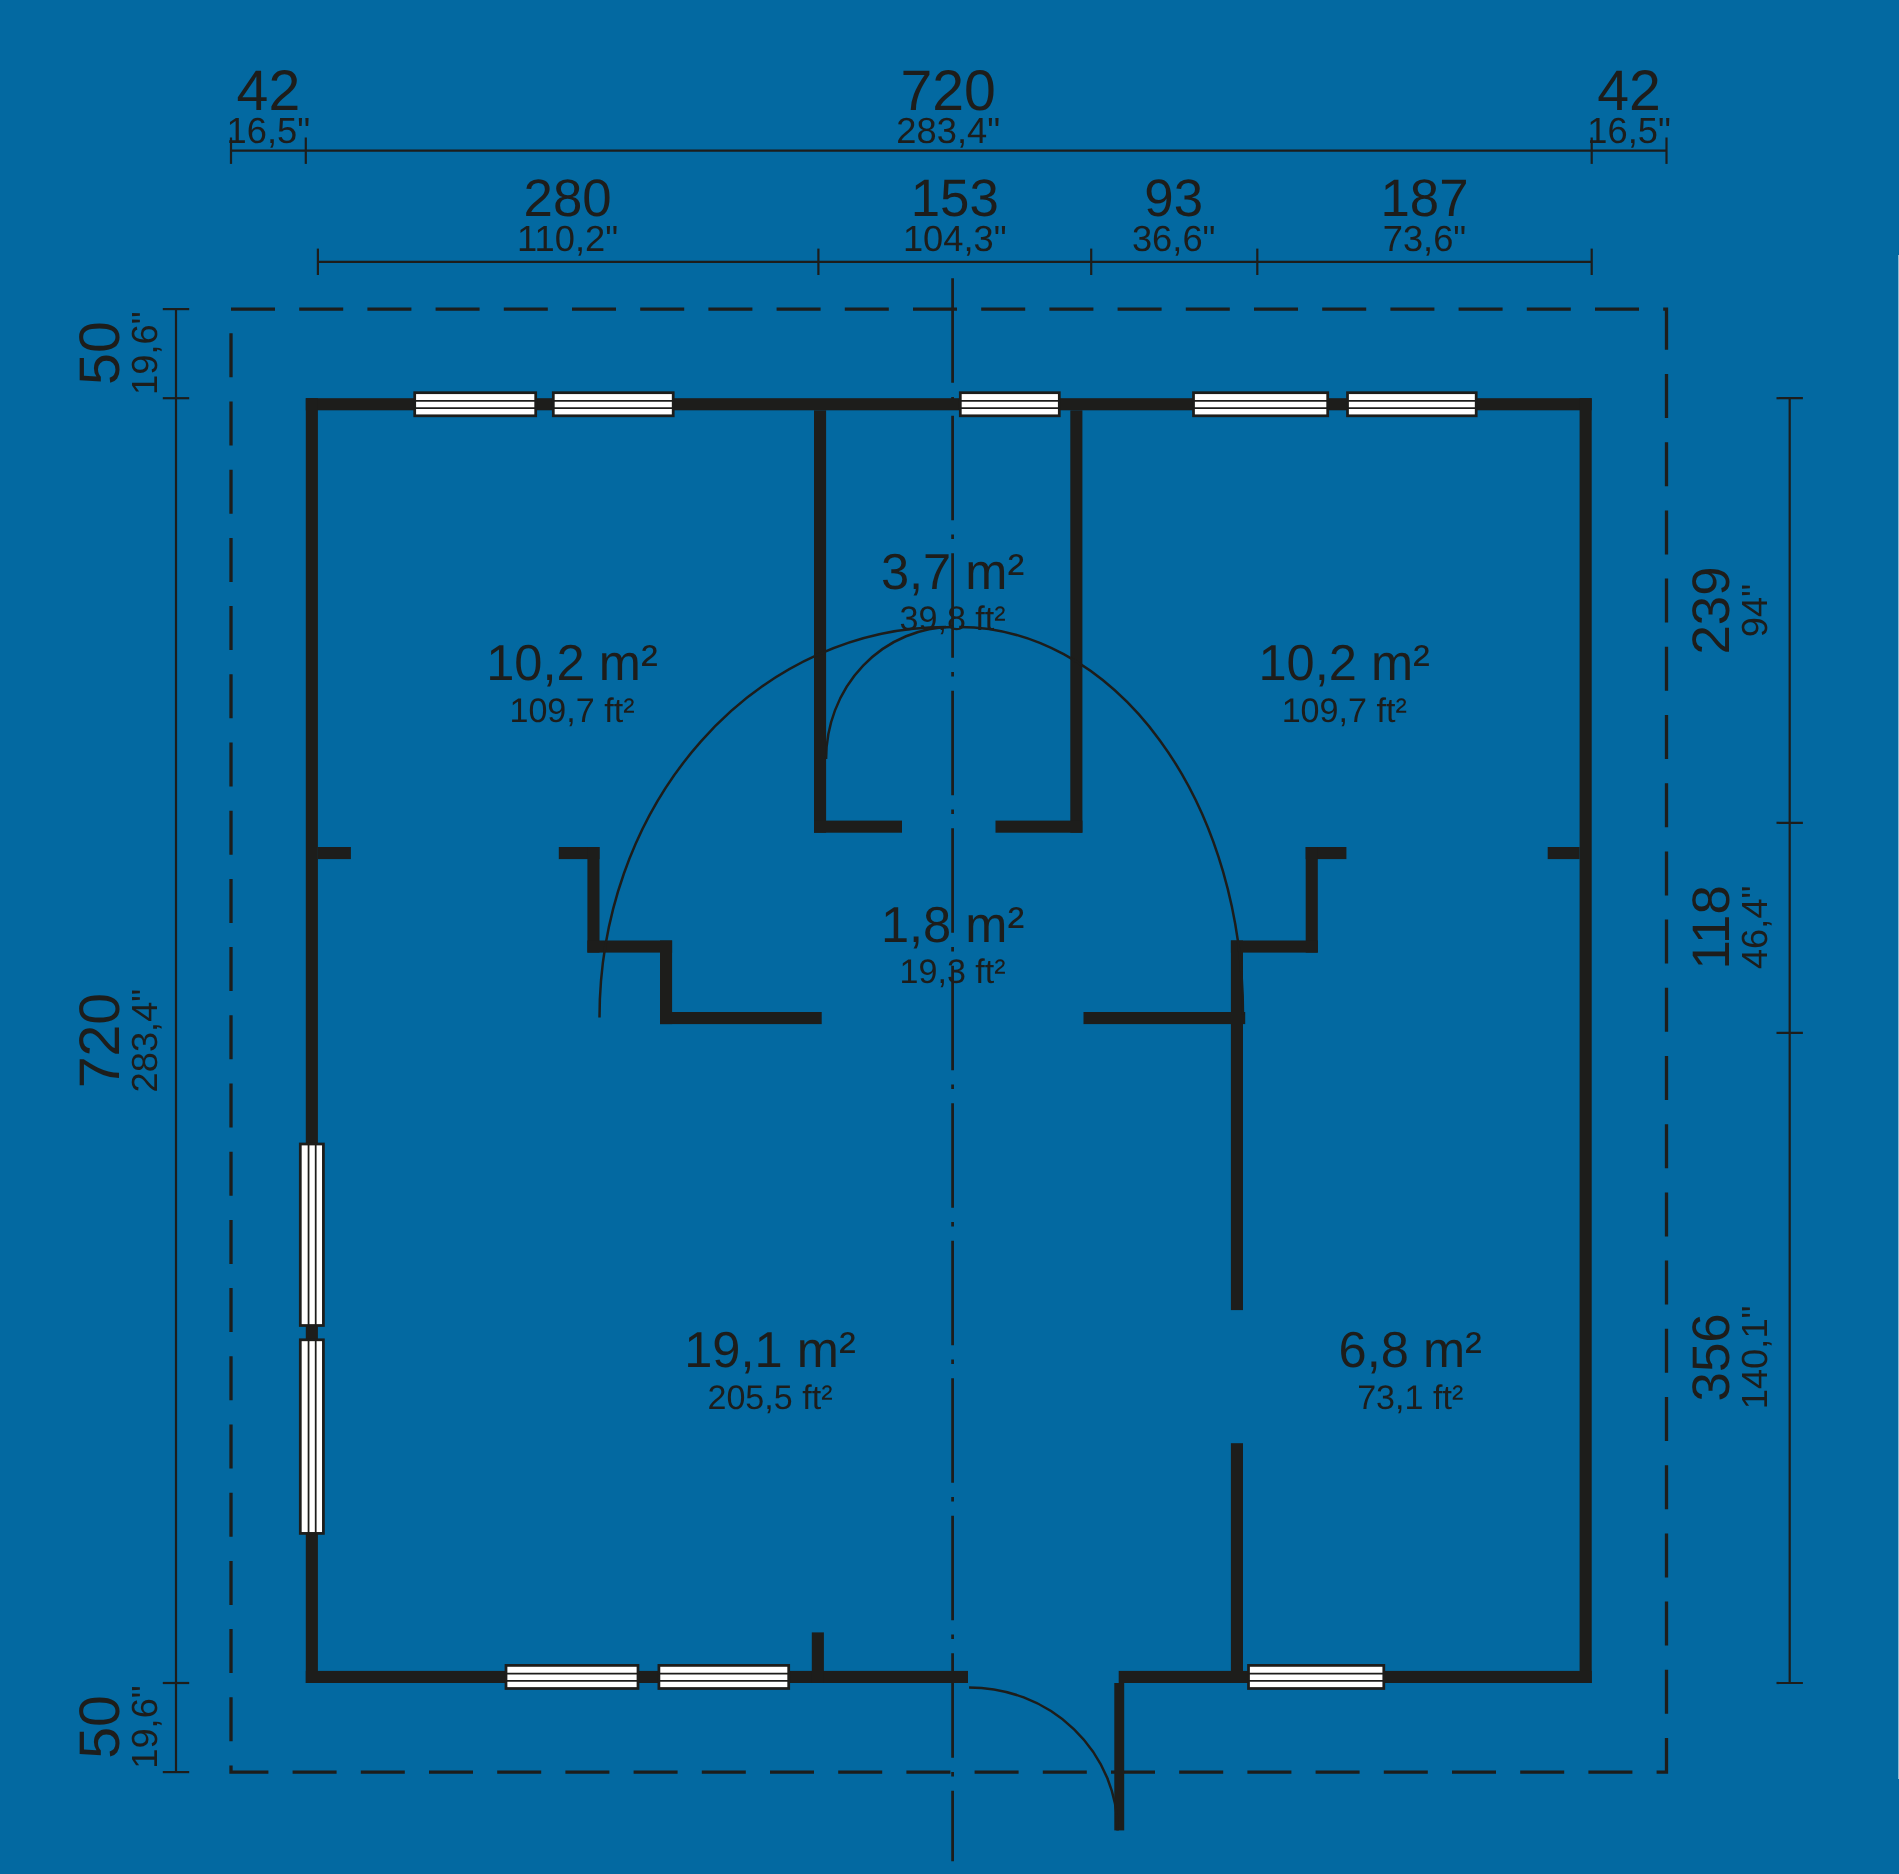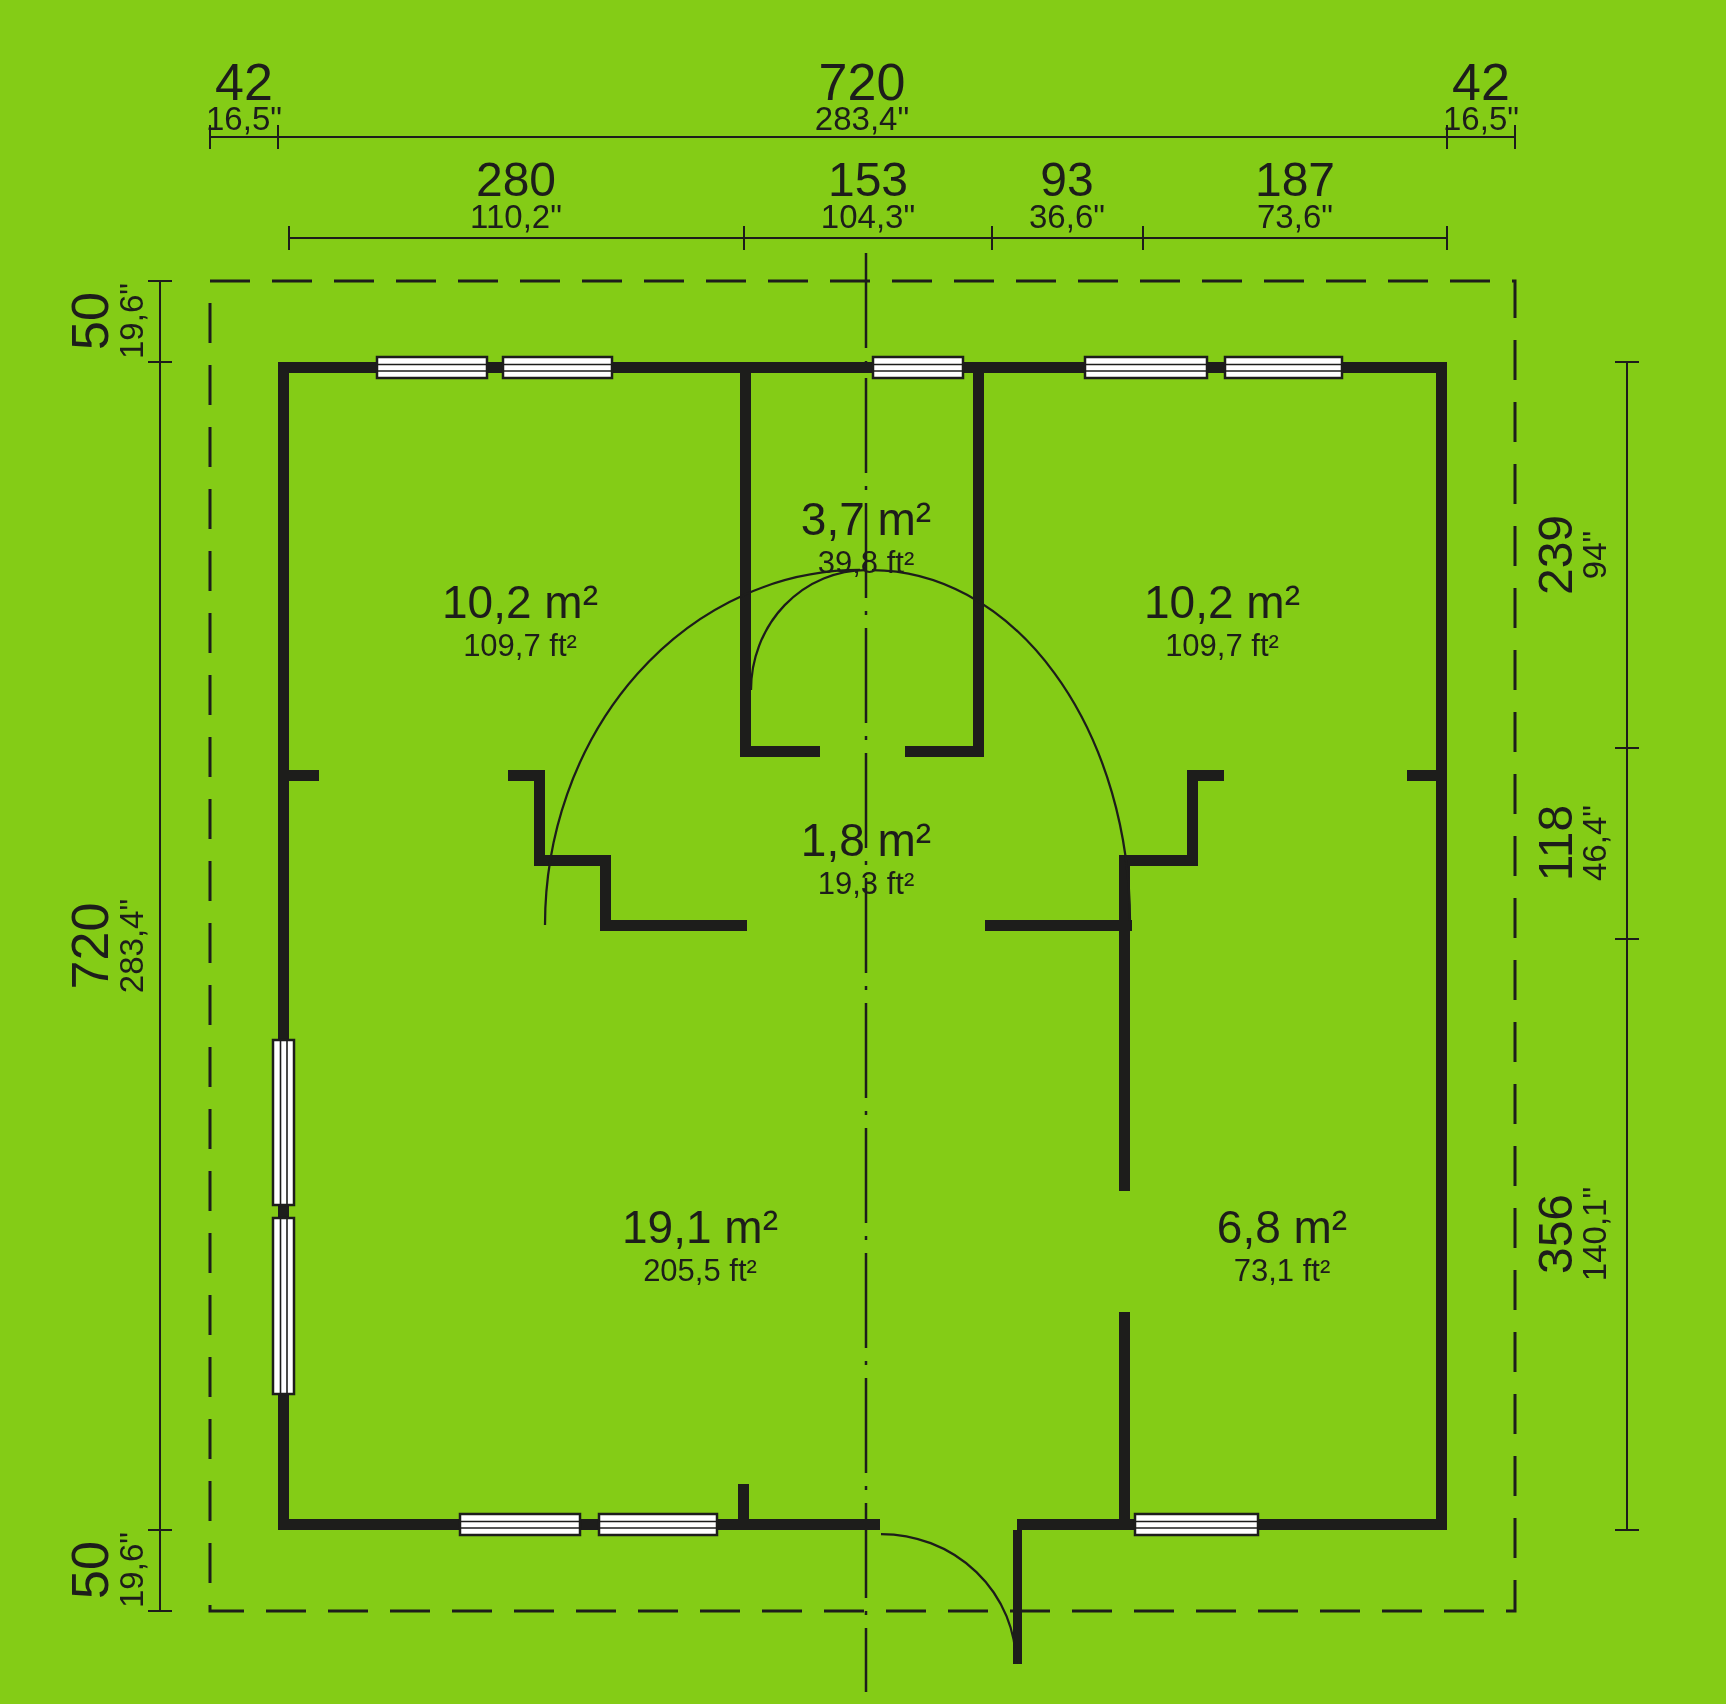--- a/index.html
+++ b/index.html
@@ -1,16 +1,16 @@
 <!DOCTYPE html>
 <html><head>
 <meta charset="utf-8">
 <style>
   html,body{margin:0;padding:0;background:#ffffff;}
-  .stage{width:1726px;height:1704px;position:relative;background:#84cc16;}
+  .stage{width:1726px;height:1704px;position:relative;background:#0369a1;}
   svg{display:block;}
   text{font-family:"Liberation Sans", sans-serif;fill:#1d1d1b;}
   .num-lg{font-size:52px;}
   .num-md{font-size:48px;}
   .in-sm{font-size:33px;}
   .room-m2{font-size:46px;}
   .room-ft2{font-size:31px;}
   .mid{text-anchor:middle;}
   .wall{fill:#1d1d1b;stroke:none;}
   .thin{stroke:#1d1d1b;stroke-width:2;fill:none;}

